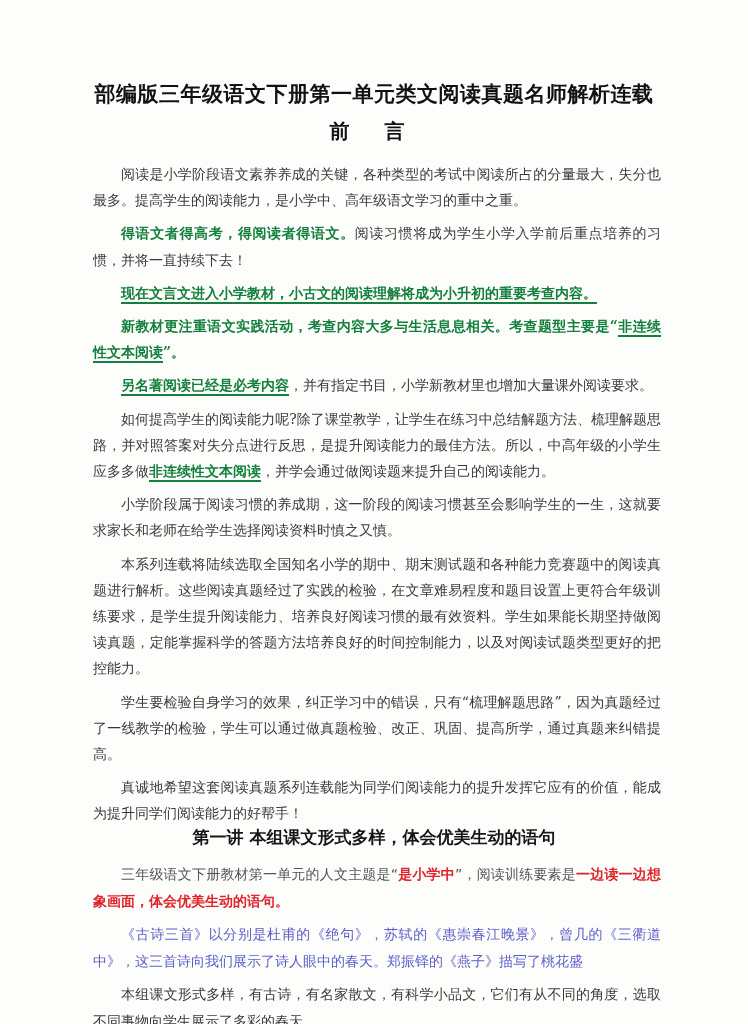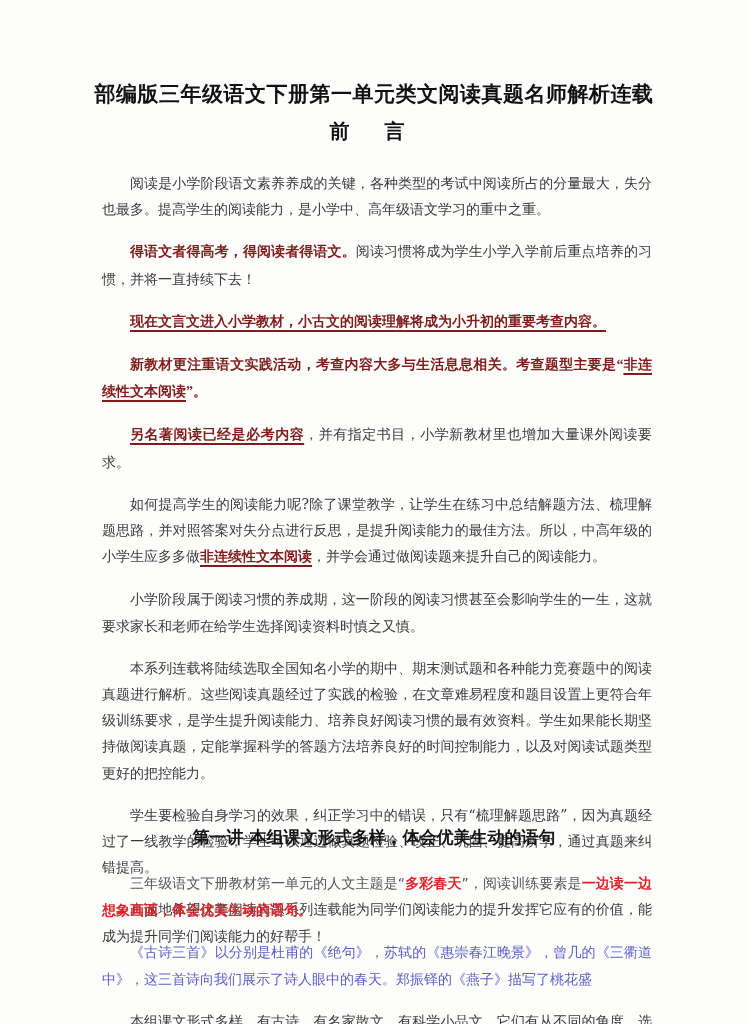--- a/index.html
+++ b/index.html
@@ -18,22 +18,22 @@
   }
   .preface {
     position: absolute; left: 0; width: 748px; top: 118px;
     text-align: center; font-family: "DejaVu Sans", "Liberation Sans", sans-serif;
     font-size: 20px; font-weight: bold; color: #111; letter-spacing: 14px;
   }
   .body {
     position: absolute; left: 86px; width: 582px; top: 154px;
     font-size: 14px; line-height: 26.2px; color: #3a3a3a;
   }
-  .p { margin: 16px; text-indent: 28px; text-align: justify; }
-  .b { font-weight: bold; color: #7f1d1d; font-family: Liberation Serif, serif; }
+  .p { margin: 7px; text-indent: 28px; text-align: justify; }
+  .b { font-weight: bold; color: #15803d; }
   .u { text-decoration: underline; text-underline-offset: 4px; text-decoration-thickness: 1.5px; }
   .section-title {
     position: absolute; left: 0; width: 748px; top: 826px;
     text-align: center; font-family: "DejaVu Sans", "Liberation Sans", sans-serif;
     font-size: 17px; font-weight: bold; color: #151515;
   }
   .body2 {
     position: absolute; left: 86px; width: 582px; top: 854px;
     font-size: 14px; line-height: 26.5px; color: #3a3a3a;
   }
@@ -54,17 +54,17 @@
       <p class="p"><span class="b">新教材更注重语文实践活动，考查内容大多与生活息息相关。考查题型主要是“</span><span class="b u">非连续性文本阅读</span><span class="b">”。</span></p>
       <p class="p"><span class="b u">另名著阅读已经是必考内容</span><span>，并有指定书目，小学新教材里也增加大量课外阅读要求。</span></p>
       <p class="p"><span>如何提高学生的阅读能力呢?除了课堂教学，让学生在练习中总结解题方法、梳理解题思路，并对照答案对失分点进行反思，是提升阅读能力的最佳方法。所以，中高年级的小学生应多多做</span><span class="b u">非连续性文本阅读</span><span>，并学会通过做阅读题来提升自己的阅读能力。</span></p>
       <p class="p"><span>小学阶段属于阅读习惯的养成期，这一阶段的阅读习惯甚至会影响学生的一生，这就要求家长和老师在给学生选择阅读资料时慎之又慎。</span></p>
       <p class="p"><span>本系列连载将陆续选取全国知名小学的期中、期末测试题和各种能力竞赛题中的阅读真题进行解析。这些阅读真题经过了实践的检验，在文章难易程度和题目设置上更符合年级训练要求，是学生提升阅读能力、培养良好阅读习惯的最有效资料。学生如果能长期坚持做阅读真题，定能掌握科学的答题方法培养良好的时间控制能力，以及对阅读试题类型更好的把控能力。</span></p>
       <p class="p"><span>学生要检验自身学习的效果，纠正学习中的错误，只有“梳理解题思路”，因为真题经过了一线教学的检验，学生可以通过做真题检验、改正、巩固、提高所学，通过真题来纠错提高。</span></p>
       <p class="p"><span>真诚地希望这套阅读真题系列连载能为同学们阅读能力的提升发挥它应有的价值，能成为提升同学们阅读能力的好帮手！</span></p>
     </div>
   <div class="section-title">第一讲 本组课文形式多样，体会优美生动的语句</div>
   <div class="body2" id="section-body">
-      <p class="p"><span class="sans">三年级语文下册教材第一单元的人文主题是“</span><span class="red">多彩春天</span><span class="sans">”，阅读训练要素是</span><span class="red">一边读一边想象画面，体会优美生动的语句。</span></p>
+      <p class="p"><span class="sans">三年级语文下册教材第一单元的人文主题是“</span><span class="red">是小学中</span><span class="sans">”，阅读训练要素是</span><span class="red">一边读一边想象画面，体会优美生动的语句。</span></p>
       <p class="p"><span class="blue">《古诗三首》以分别是杜甫的《绝句》，苏轼的《惠崇春江晚景》，曾几的《三衢道中》，这三首诗向我们展示了诗人眼中的春天。郑振铎的《燕子》描写了桃花盛</span></p>
       <p class="p"><span>本组课文形式多样，有古诗，有名家散文，有科学小品文，它们有从不同的角度，选取不同事物向学生展示了多彩的春天。</span></p>
     </div>
 </div>
 
 </body></html>

